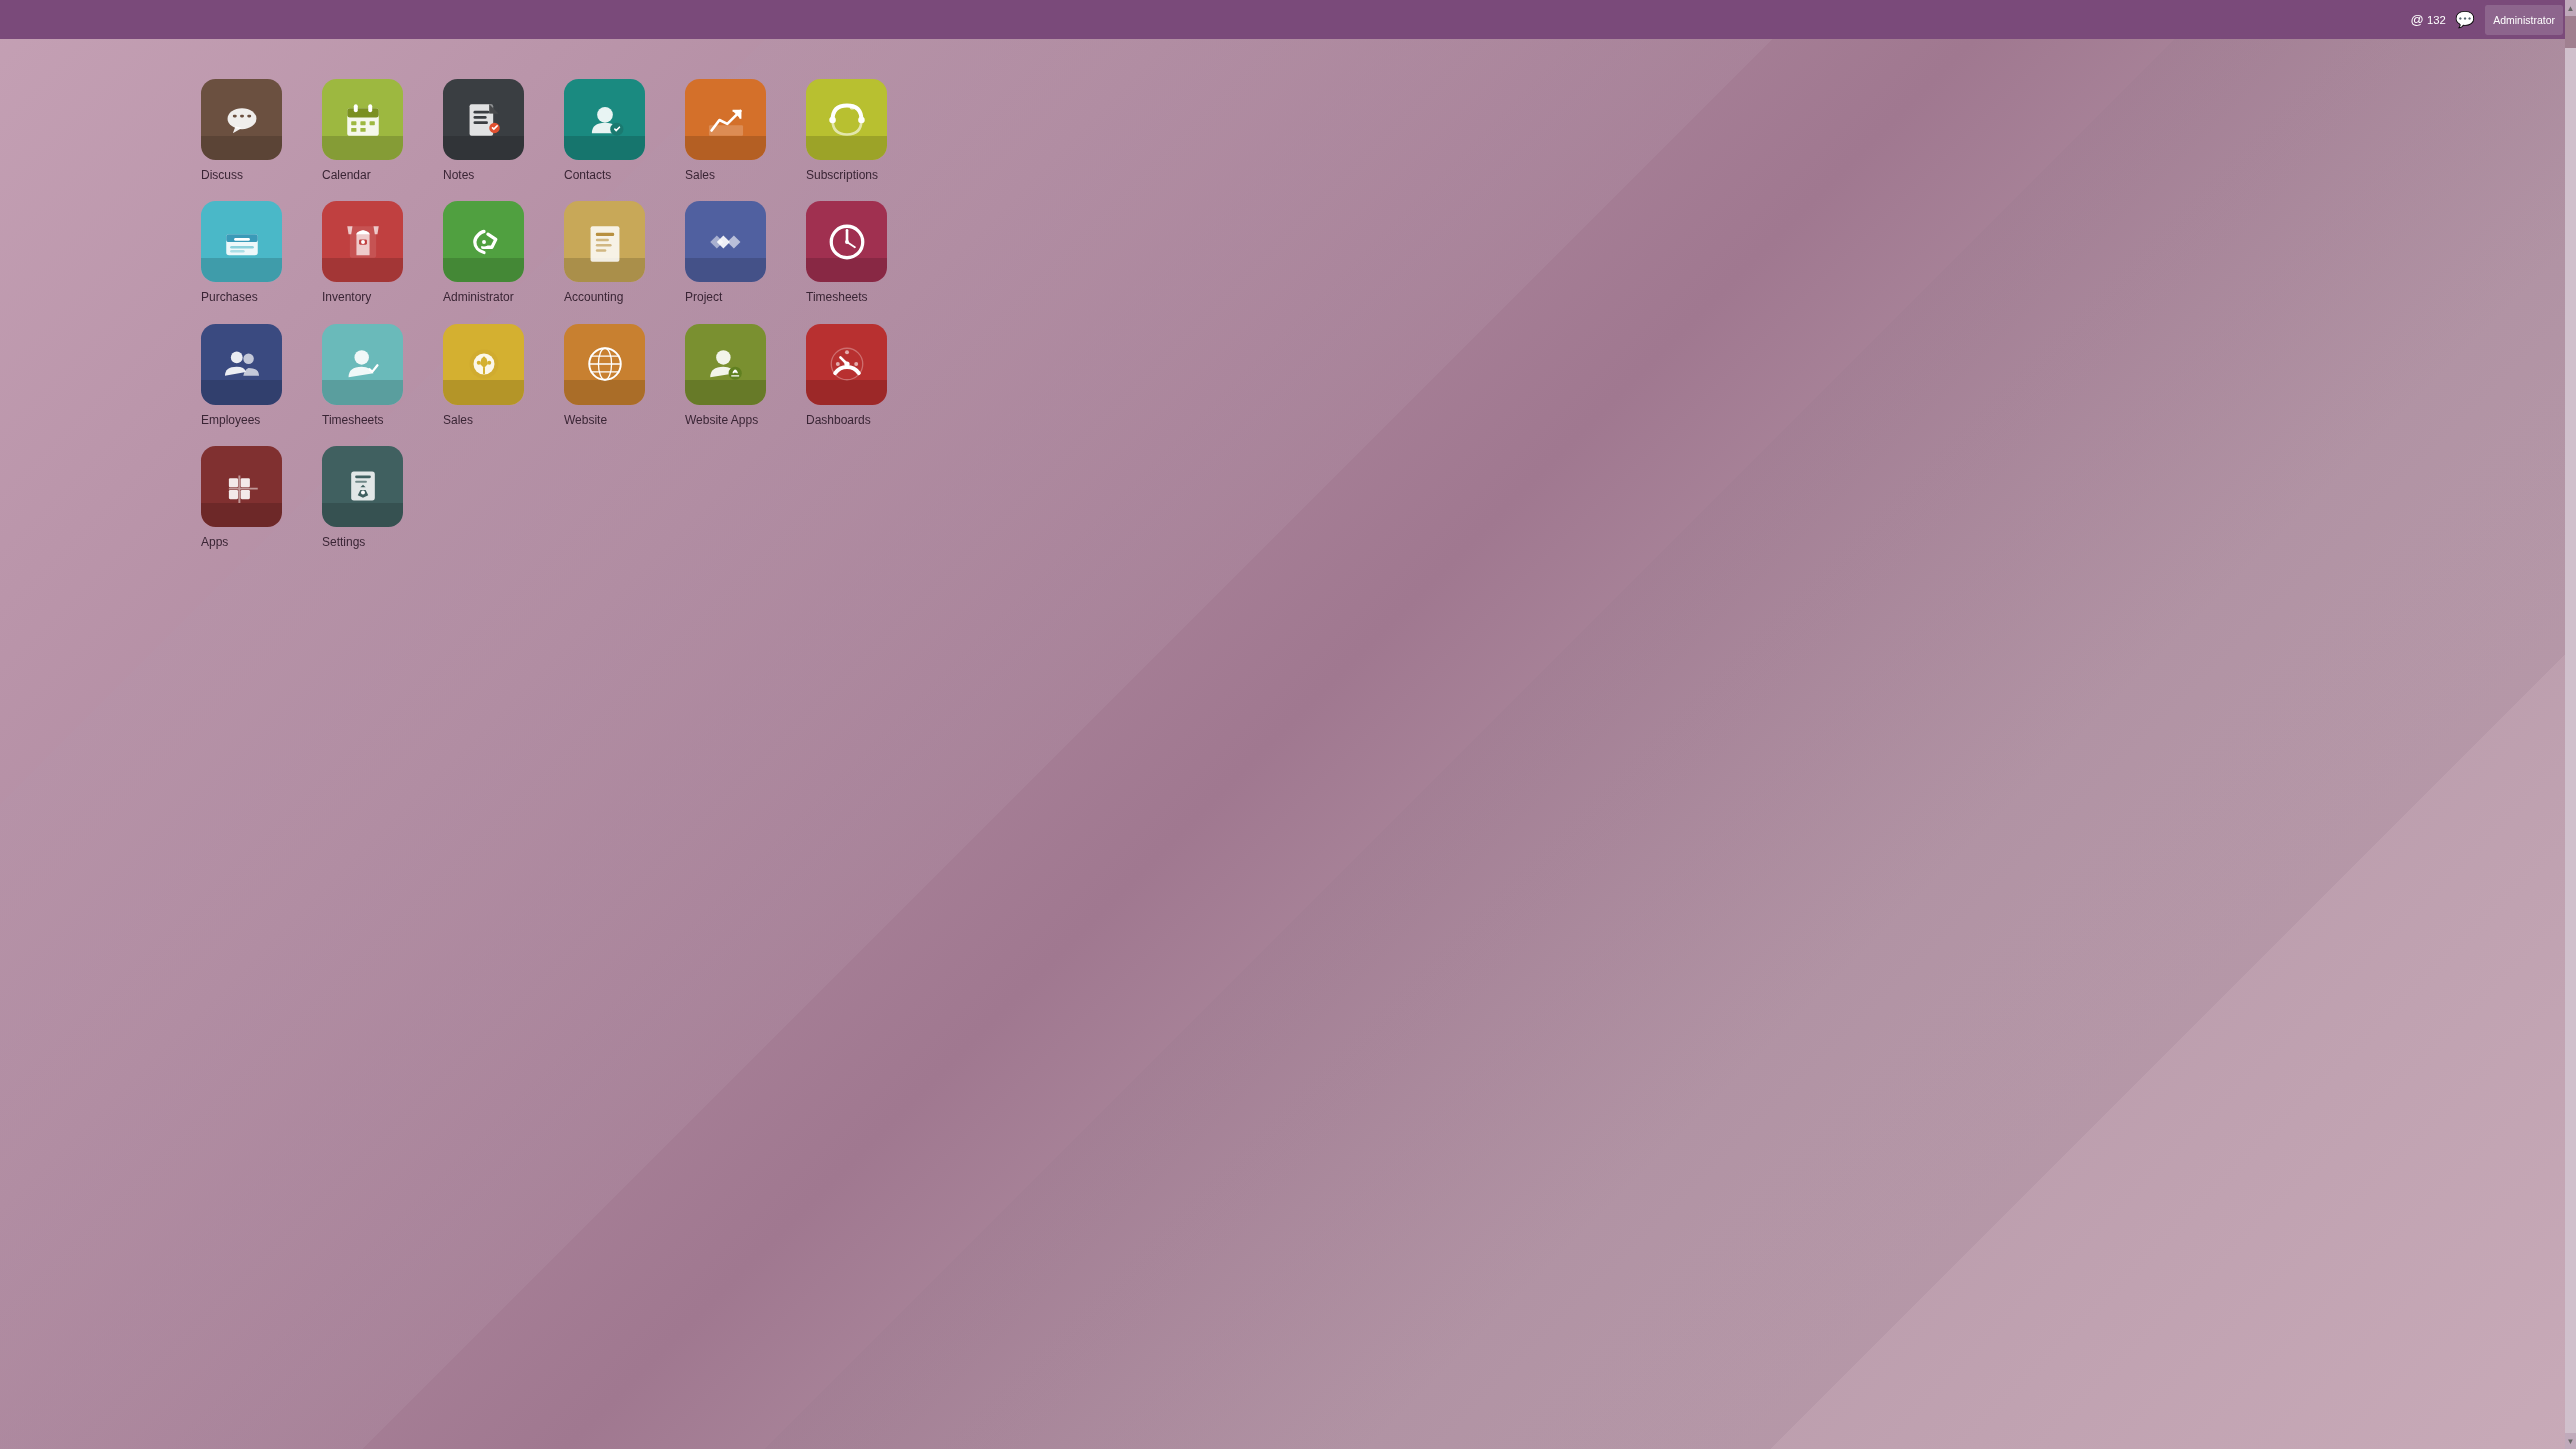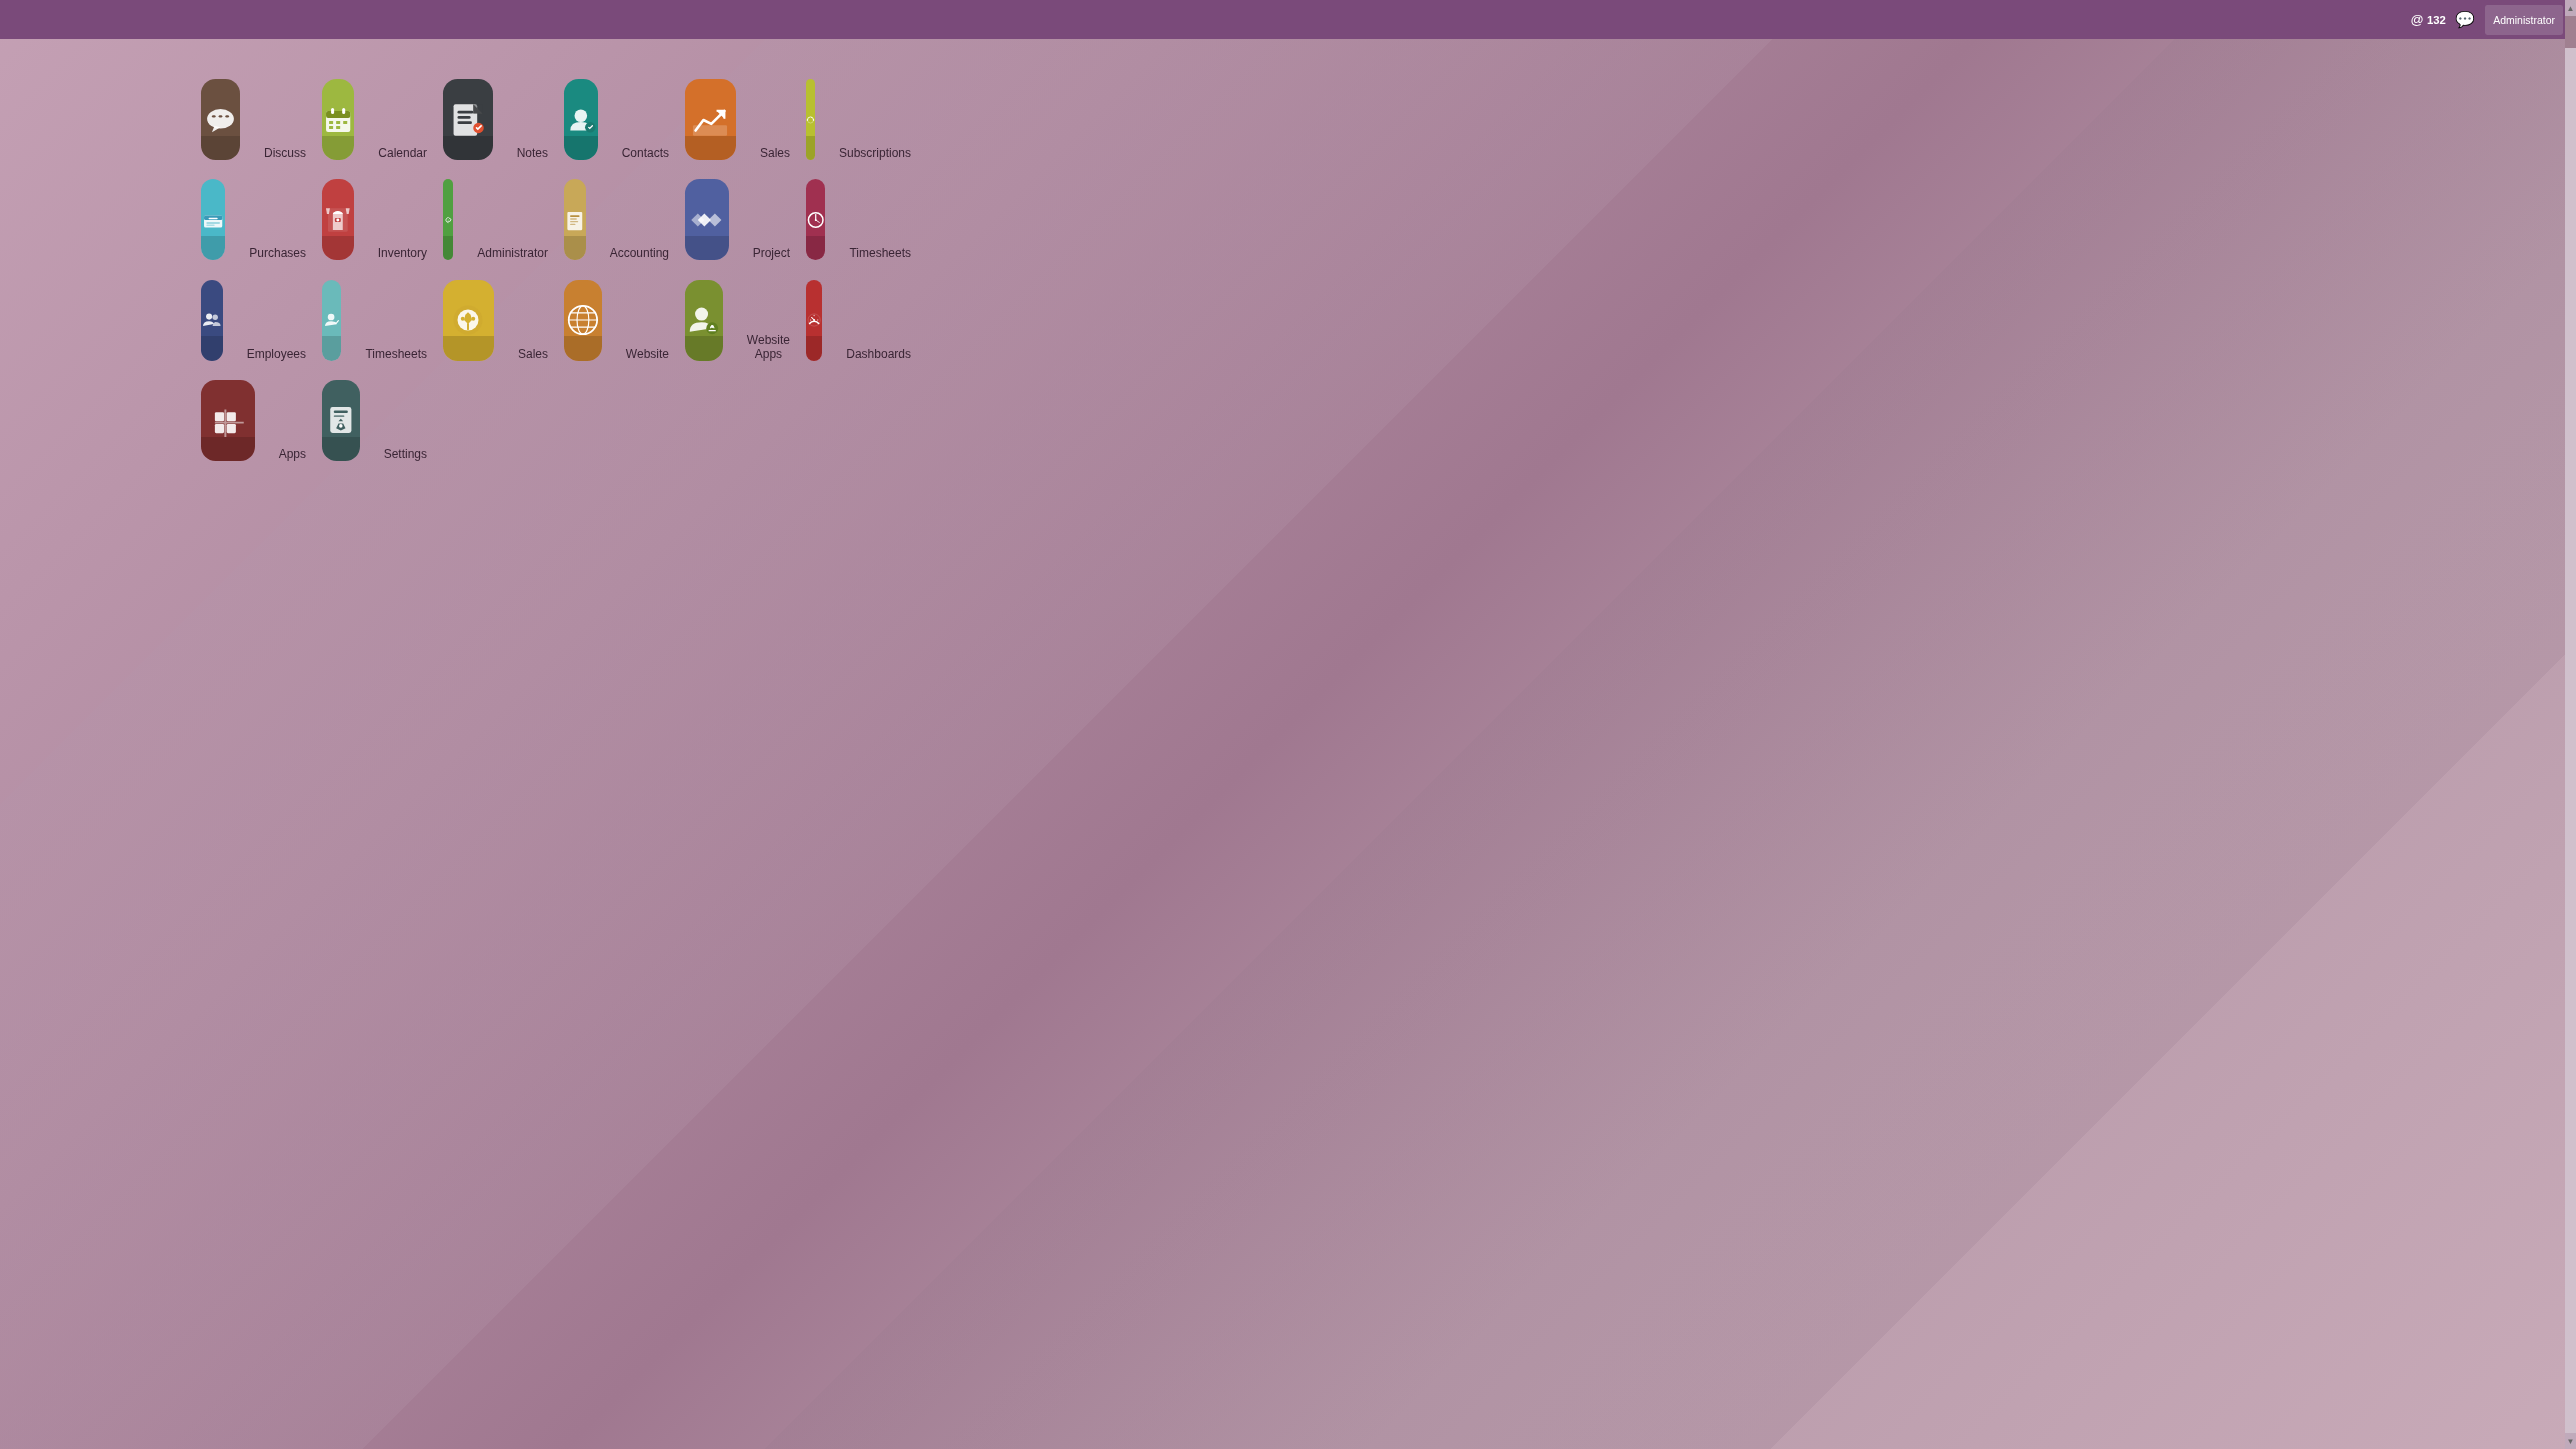--- a/index.html
+++ b/index.html
@@ -59,21 +59,21 @@
     }
 
     .header-at {
       color: white;
       font-size: 13px;
     }
 
     .header-count {
       color: white;
       font-size: 11.3px;
-      font-weight: bold;
+      font-weight: normal;
     }
 
     .header-chat-icon {
       color: white;
       font-size: 16px;
       cursor: pointer;
     }
 
     .header-user {
       color: white;
@@ -140,24 +140,24 @@
 
     .apps-grid {
       display: grid;
       grid-template-columns: repeat(6, 105px);
       gap: 19.3px 16px;
       padding: 8px;
     }
 
     .app-item {
       display: flex;
-      flex-direction: row;
-      align-items: flex-end;
+      flex-direction: column;
+      align-items: flex-start;
       cursor: pointer;
-      gap: 24px;
+      gap: 8px;
     }
 
     .app-icon {
       width: 81px;
       height: 81px;
       border-radius: 14.5px;
       display: flex;
       align-items: center;
       justify-content: center;
       position: relative;

